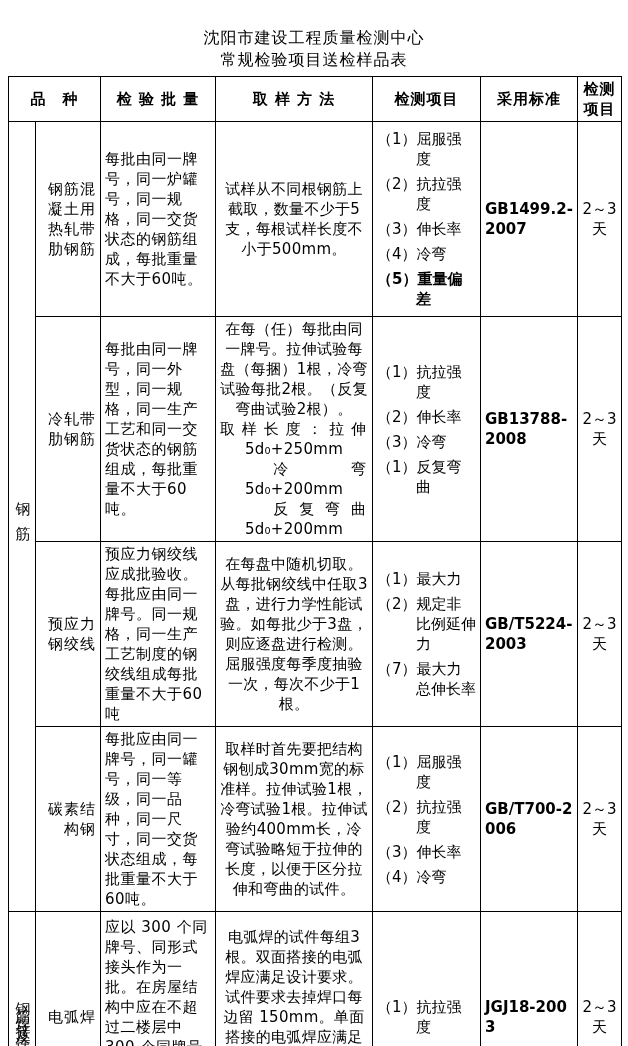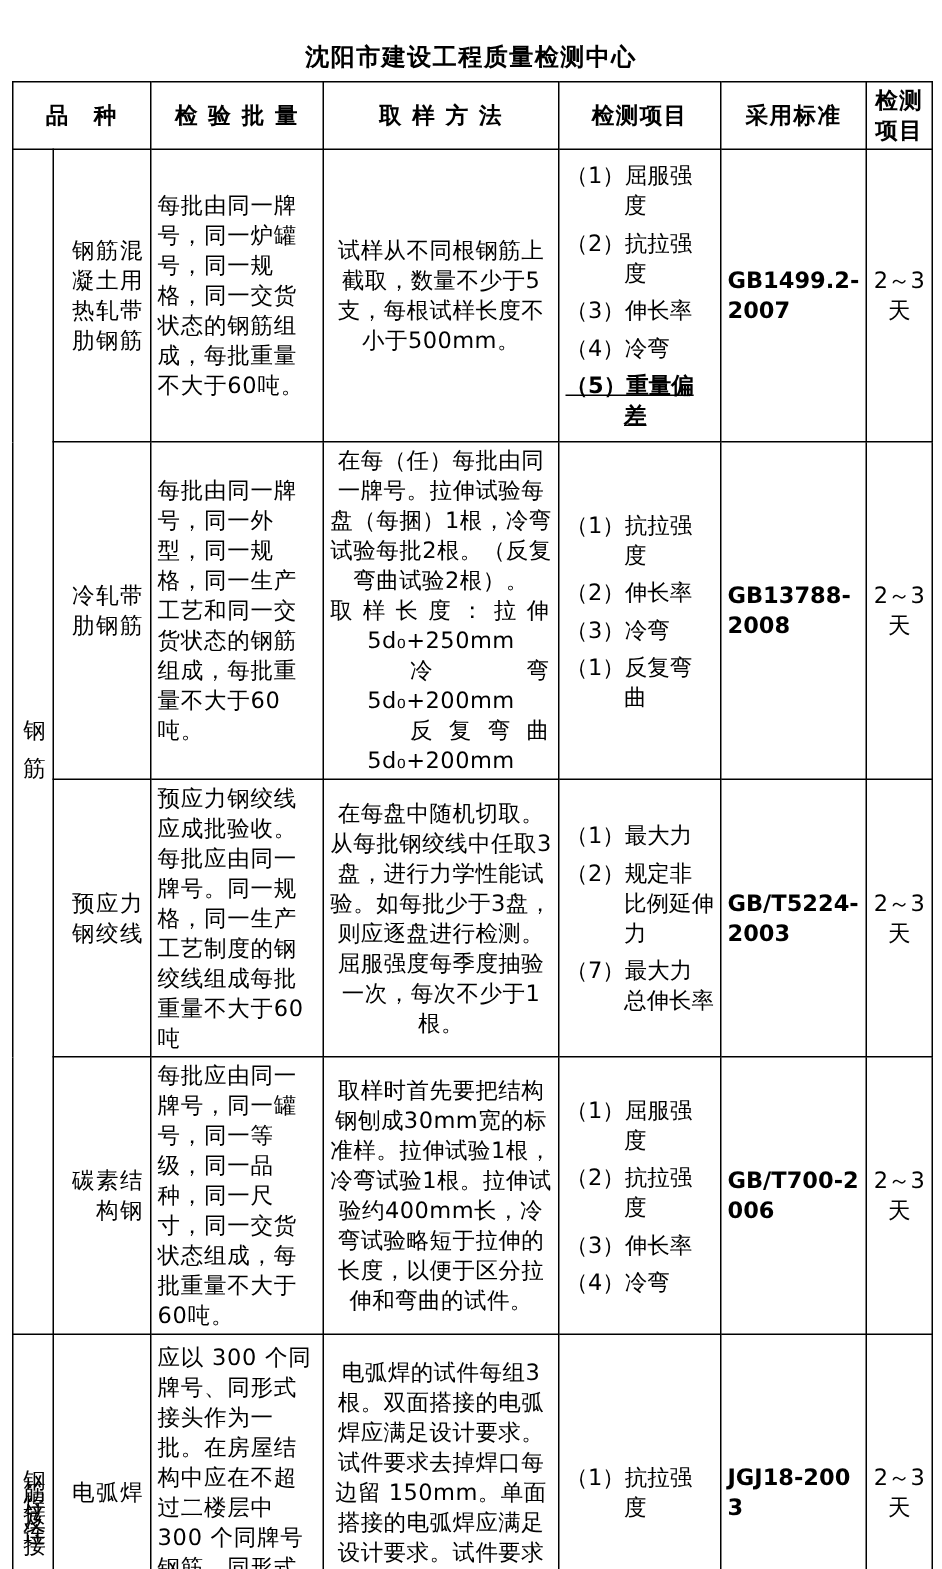--- a/index.html
+++ b/index.html
@@ -7,21 +7,21 @@
     margin: 0; padding: 0;
     width: 628px; height: 1046px;
     background: #ffffff;
     color: #000000;
     font-family: "DejaVu Sans", "Liberation Sans", sans-serif;
     overflow: hidden;
   }
   .page { padding-top: 27px; }
   .doc-title, .doc-subtitle {
     text-align: center;
-    font-weight: bold;
+    font-weight: normal;
     font-size: 16px;
     line-height: 22px;
     letter-spacing: 1px;
   }
   table.main {
     border-collapse: collapse;
     table-layout: fixed;
     margin-left: 8px;
     width: 613px;
     margin-top: 5px;
@@ -56,40 +56,41 @@
   td.sampling-cell { padding: 2px 5px; line-height: 19px; letter-spacing: 0.3px; }
   .smp-line { min-height: 19px; text-align: center; }
   .smp-line.just { text-align: justify; text-align-last: justify; letter-spacing: 2px; }
   .smp-line.spread { text-align: justify; text-align-last: justify; padding-left: 36%; letter-spacing: 2px; }
   td.items-cell { padding: 2px 2px 2px 6px; }
   .item-line {
     margin: 5px 0;
     padding-left: 2.6em;
     text-indent: -2.6em;
   }
-  .item-line.bold { font-weight: bold; text-decoration: underline; }
+  .item-line.bold { font-weight: bold; }
   td.standard-cell {
     padding: 2px 4px;
     word-break: break-all;
     letter-spacing: 0px;
     font-weight: bold;
   }
   td.cycle-cell { text-align: center; padding: 2px 1px; }
   .row-1 td { height: 145px; }
   .row-2 td { height: 205px; }
   .row-3 td { height: 155px; }
   .row-4 td { height: 151px; }
   .row-5 td { height: 210px; }
 </style>
 </head>
 <body>
 
 <div class="page">
 
   <div class="doc-title">沈阳市建设工程质量检测中心</div>
+  <div class="doc-subtitle">常规检验项目送检样品表</div>
 
   <table class="main">
     <colgroup>
       <col style="width:27px">
       <col style="width:65px">
       <col style="width:115px">
       <col style="width:157px">
       <col style="width:108px">
       <col style="width:97px">
       <col style="width:44px">

